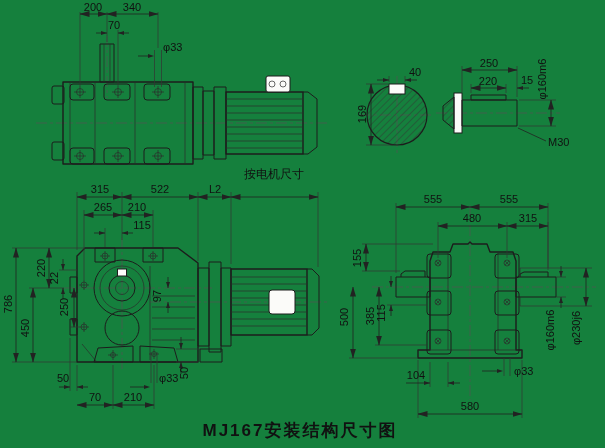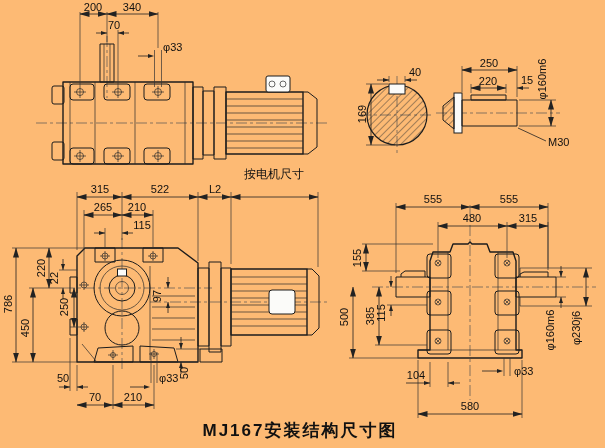--- a/index.html
+++ b/index.html
@@ -1,16 +1,16 @@
 <!DOCTYPE html>
 <html><head>
 <meta charset="utf-8">
 <style>
   html,body{margin:0;padding:0;background:#e8e8e8;}
-  .frame{width:605px;height:448px;background:#fdba74;position:relative;overflow:hidden;
+  .frame{width:605px;height:448px;background:#15803d;position:relative;overflow:hidden;
          font-family:"Liberation Sans","DejaVu Sans",sans-serif;}
   svg{display:block;}
   .ol{fill:none;stroke:#1c1c1c;stroke-width:1.4;stroke-linejoin:round;}
   .o2{fill:none;stroke:#1c1c1c;stroke-width:1;stroke-linejoin:round;}
   .th{fill:none;stroke:#2b2b2b;stroke-width:.7;}
   .dim{stroke:#222;stroke-width:.8;fill:none;}
   .ext{stroke:#333;stroke-width:.7;fill:none;}
   .cl{stroke:#555;stroke-width:.7;fill:none;stroke-dasharray:11 3 3 3;}
   .ah{fill:#222;stroke:none;}
   .wh{fill:#fbfbf9;stroke:#1c1c1c;stroke-width:1;}

